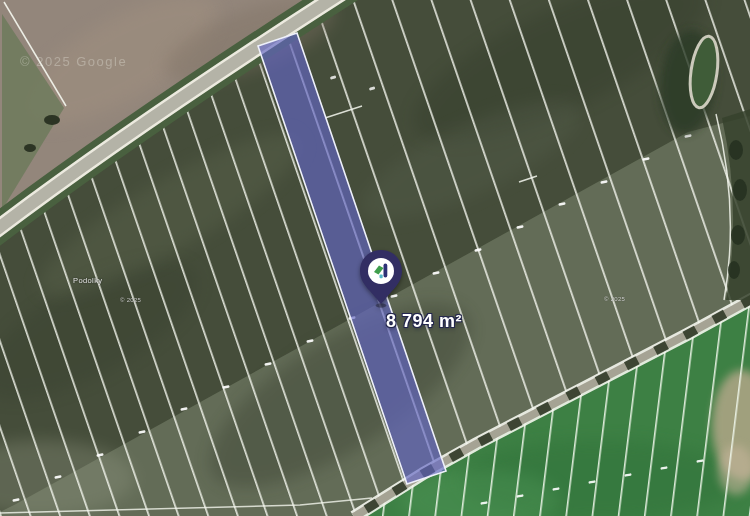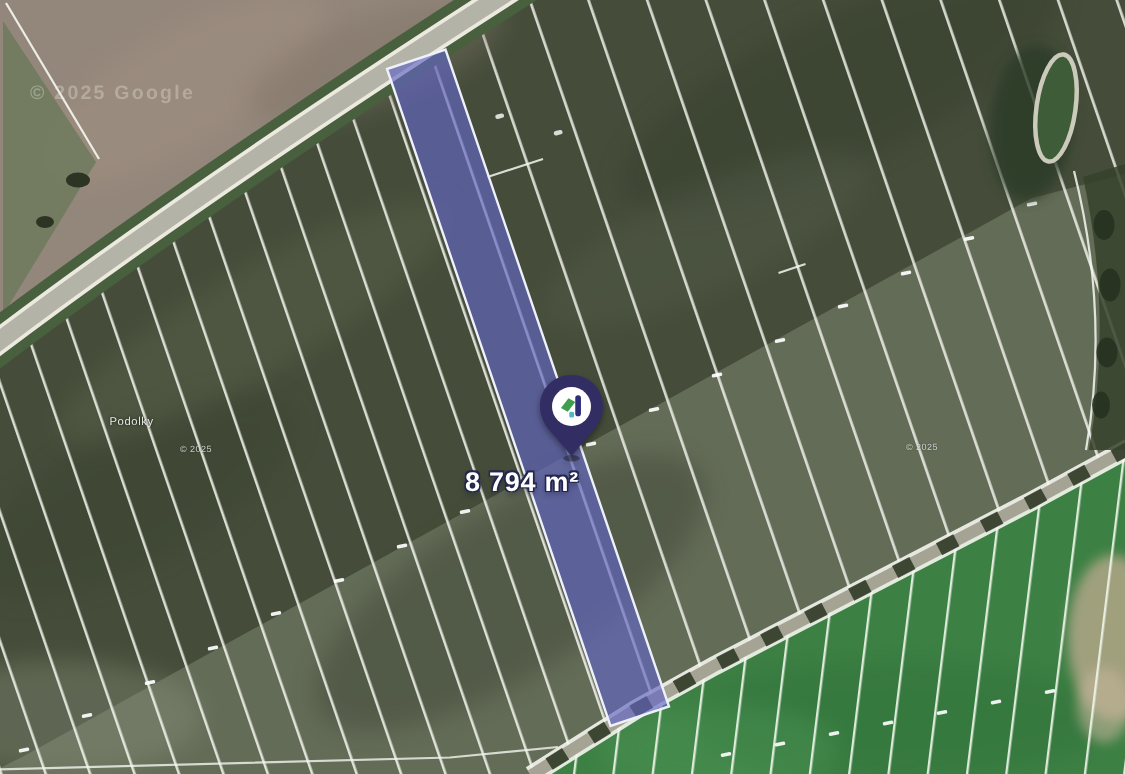--- a/index.html
+++ b/index.html
@@ -1,27 +1,27 @@
 <!DOCTYPE html>
 <html><head>
 <meta charset="utf-8">
 <style>
   html,body{margin:0;padding:0;background:#222;}
   body{font-family:"Liberation Sans",sans-serif;}
   .map{position:relative;width:750px;height:516px;overflow:hidden;background:#454d3a;}
   .map svg.base{position:absolute;left:0;top:0;display:block;}
   .overlay{position:absolute;pointer-events:none;}
-  .attribution{left:20px;top:54px;font-size:13px;letter-spacing:1.5px;color:rgba(238,236,228,0.33);font-weight:bold;}
+  .attribution{left:20px;top:54px;font-size:13px;letter-spacing:1.5px;color:rgba(238,236,228,0.33);font-weight:normal;}
   .place-label{left:73px;top:276px;width:62px;text-align:left;font-size:7.5px;color:rgba(255,255,255,0.88);
     text-shadow:0 0 2px rgba(0,0,0,.8);letter-spacing:.4px;}
   .wm{font-size:6px;color:rgba(255,255,255,0.75);text-shadow:0 0 1px rgba(0,0,0,.6);letter-spacing:.3px;}
   .wm1{left:120px;top:297px;}
   .wm2{left:604px;top:296px;}
   .pin{position:absolute;left:355px;top:247px;width:52px;height:62px;filter:drop-shadow(0 2px 2px rgba(0,0,0,.4));cursor:pointer;}
-  .area-label{left:310px;top:311px;width:152px;text-align:left;font-size:18px;font-weight:bold;color:#ffffff;
+  .area-label{left:310px;top:311px;width:152px;text-align:right;font-size:18px;font-weight:bold;color:#ffffff;
     text-shadow:-1px -1px 0 #23264d,1px -1px 0 #23264d,-1px 1px 0 #23264d,1px 1px 0 #23264d,0 2px 4px rgba(18,20,55,.65);
     letter-spacing:.5px;}
 </style>
 </head>
 <body>
 
 <div class="map">
 
   <svg class="base" width="750" height="516" viewBox="0 0 750 516">
     <defs>

